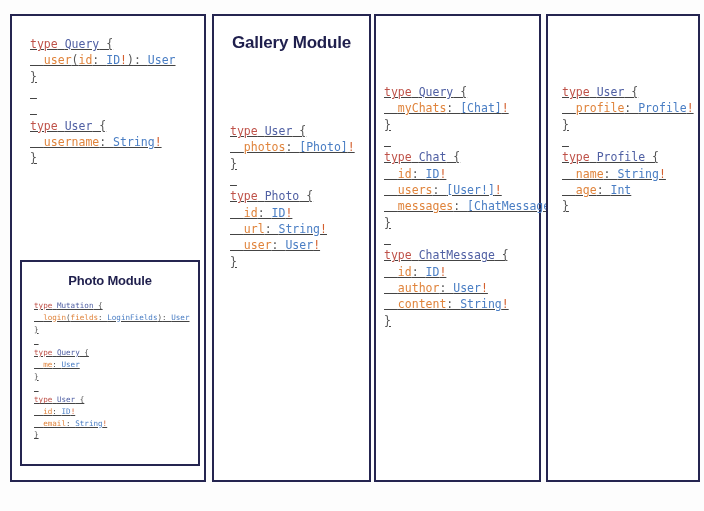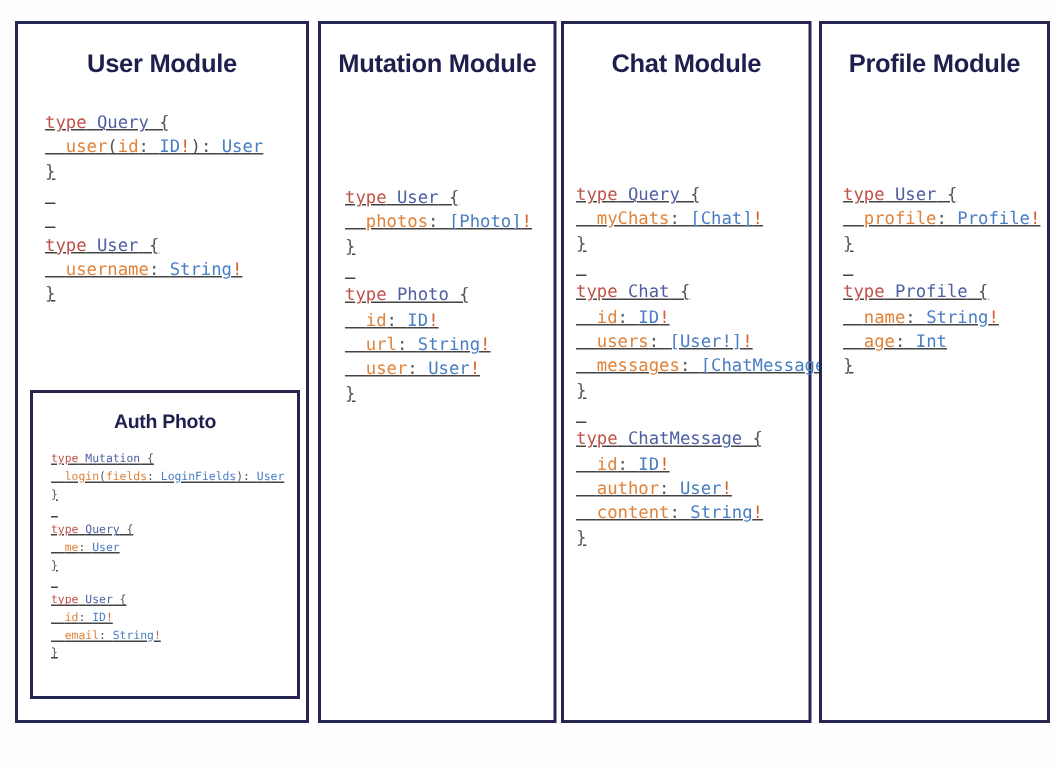--- a/index.html
+++ b/index.html
@@ -62,37 +62,34 @@
   .code-profile {margin:68px 0 0 14px;}
 
   #card-auth{position:absolute;}
 </style>
 </head>
 <body>
 
 <div id="board">
 
   <div class="card" id="card-user">
-    <div class="card-title t-lg">User Module</div>
     <div class="code c-lg code-user"><div><span class="kw">type</span><span class="pn"> </span><span class="tn">Query</span><span class="br"> {</span></div><div><span class="pn">  </span><span class="fld">user</span><span class="pn">(</span><span class="fld">id</span><span class="pn">: </span><span class="sc">ID</span><span class="bang">!</span><span class="pn">)</span><span class="pn">: </span><span class="sc">User</span></div><div><span class="br">}</span></div><div>&nbsp;</div><div>&nbsp;</div><div><span class="kw">type</span><span class="pn"> </span><span class="tn">User</span><span class="br"> {</span></div><div><span class="pn">  </span><span class="fld">username</span><span class="pn">: </span><span class="sc">String</span><span class="bang">!</span></div><div><span class="br">}</span></div></div>
 
     <div class="card" id="card-auth">
-      <div class="card-title t-sm">Auth Photo</div>
+      <div class="card-title t-sm">Photo Module</div>
       <div class="code c-sm code-auth"><div><span class="kw">type</span><span class="pn"> </span><span class="tn">Mutation</span><span class="br"> {</span></div><div><span class="pn">  </span><span class="fld">login</span><span class="pn">(</span><span class="fld">fields</span><span class="pn">: </span><span class="sc">LoginFields</span><span class="pn">)</span><span class="pn">: </span><span class="sc">User</span></div><div><span class="br">}</span></div><div>&nbsp;</div><div><span class="kw">type</span><span class="pn"> </span><span class="tn">Query</span><span class="br"> {</span></div><div><span class="pn">  </span><span class="fld">me</span><span class="pn">: </span><span class="sc">User</span></div><div><span class="br">}</span></div><div>&nbsp;</div><div><span class="kw">type</span><span class="pn"> </span><span class="tn">User</span><span class="br"> {</span></div><div><span class="pn">  </span><span class="fld">id</span><span class="pn">: </span><span class="sc">ID</span><span class="bang">!</span></div><div><span class="pn">  </span><span class="fld">email</span><span class="pn">: </span><span class="sc">String</span><span class="bang">!</span></div><div><span class="br">}</span></div></div>
     </div>
   </div>
 
   <div class="card" id="card-gallery">
-    <div class="card-title t-lg">Mutation Module</div>
+    <div class="card-title t-lg">Gallery Module</div>
     <div class="code c-lg code-gallery"><div><span class="kw">type</span><span class="pn"> </span><span class="tn">User</span><span class="br"> {</span></div><div><span class="pn">  </span><span class="fld">photos</span><span class="pn">: </span><span class="sc">[Photo]</span><span class="bang">!</span></div><div><span class="br">}</span></div><div>&nbsp;</div><div><span class="kw">type</span><span class="pn"> </span><span class="tn">Photo</span><span class="br"> {</span></div><div><span class="pn">  </span><span class="fld">id</span><span class="pn">: </span><span class="sc">ID</span><span class="bang">!</span></div><div><span class="pn">  </span><span class="fld">url</span><span class="pn">: </span><span class="sc">String</span><span class="bang">!</span></div><div><span class="pn">  </span><span class="fld">user</span><span class="pn">: </span><span class="sc">User</span><span class="bang">!</span></div><div><span class="br">}</span></div></div>
   </div>
 
   <div class="card" id="card-chat">
-    <div class="card-title t-lg">Chat Module</div>
     <div class="code c-lg code-chat"><div><span class="kw">type</span><span class="pn"> </span><span class="tn">Query</span><span class="br"> {</span></div><div><span class="pn">  </span><span class="fld">myChats</span><span class="pn">: </span><span class="sc">[Chat]</span><span class="bang">!</span></div><div><span class="br">}</span></div><div>&nbsp;</div><div><span class="kw">type</span><span class="pn"> </span><span class="tn">Chat</span><span class="br"> {</span></div><div><span class="pn">  </span><span class="fld">id</span><span class="pn">: </span><span class="sc">ID</span><span class="bang">!</span></div><div><span class="pn">  </span><span class="fld">users</span><span class="pn">: </span><span class="sc">[User!]</span><span class="bang">!</span></div><div><span class="pn">  </span><span class="fld">messages</span><span class="pn">: </span><span class="sc">[ChatMessage]</span><span class="bang">!</span></div><div><span class="br">}</span></div><div>&nbsp;</div><div><span class="kw">type</span><span class="pn"> </span><span class="tn">ChatMessage</span><span class="br"> {</span></div><div><span class="pn">  </span><span class="fld">id</span><span class="pn">: </span><span class="sc">ID</span><span class="bang">!</span></div><div><span class="pn">  </span><span class="fld">author</span><span class="pn">: </span><span class="sc">User</span><span class="bang">!</span></div><div><span class="pn">  </span><span class="fld">content</span><span class="pn">: </span><span class="sc">String</span><span class="bang">!</span></div><div><span class="br">}</span></div></div>
   </div>
 
   <div class="card" id="card-profile">
-    <div class="card-title t-lg">Profile Module</div>
     <div class="code c-lg code-profile"><div><span class="kw">type</span><span class="pn"> </span><span class="tn">User</span><span class="br"> {</span></div><div><span class="pn">  </span><span class="fld">profile</span><span class="pn">: </span><span class="sc">Profile</span><span class="bang">!</span></div><div><span class="br">}</span></div><div>&nbsp;</div><div><span class="kw">type</span><span class="pn"> </span><span class="tn">Profile</span><span class="br"> {</span></div><div><span class="pn">  </span><span class="fld">name</span><span class="pn">: </span><span class="sc">String</span><span class="bang">!</span></div><div><span class="pn">  </span><span class="fld">age</span><span class="pn">: </span><span class="sc">Int</span></div><div><span class="br">}</span></div></div>
   </div>
 
 </div>
 
 </body></html>

